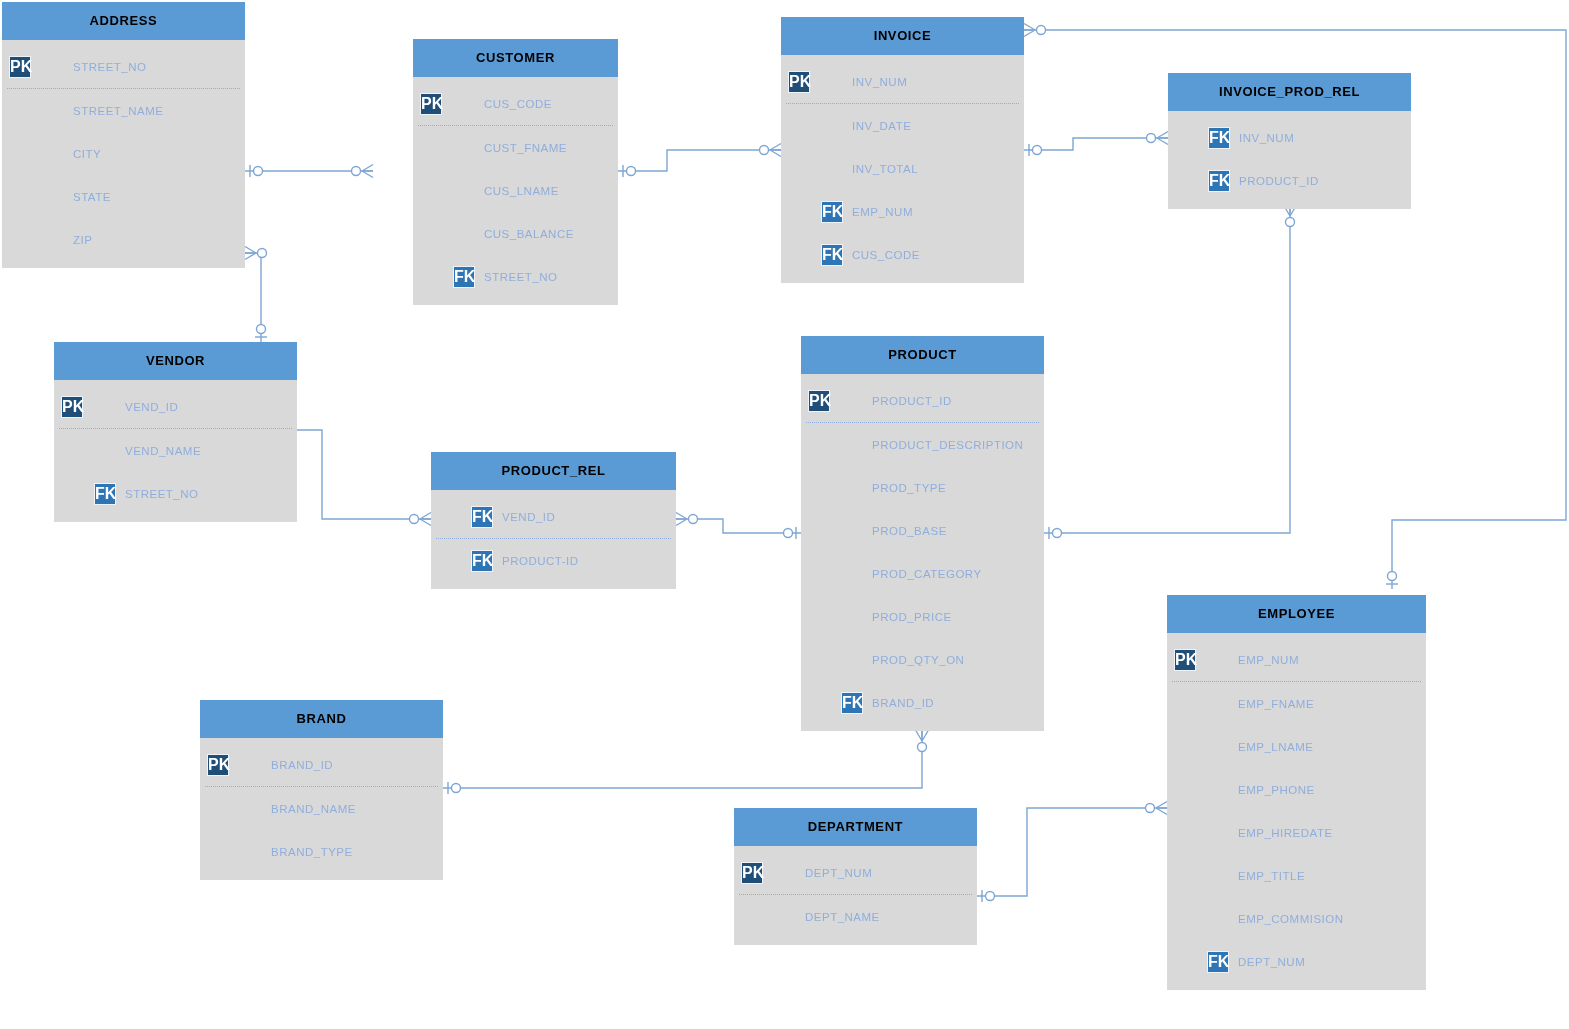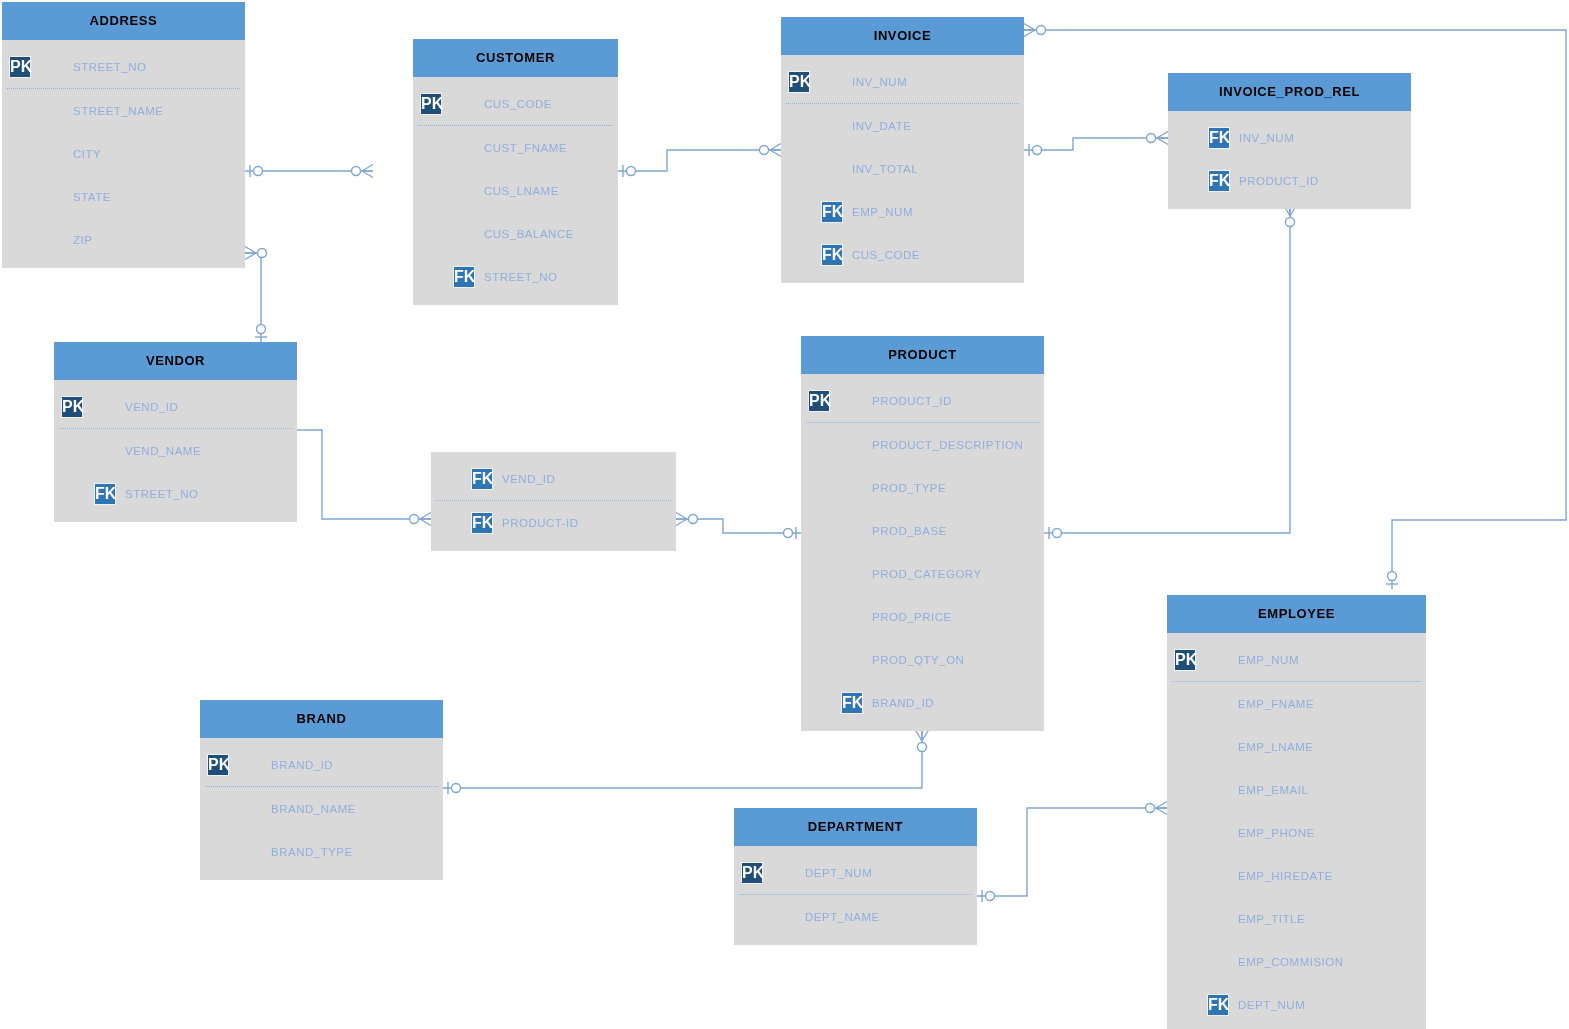--- a/index.html
+++ b/index.html
@@ -260,20 +260,21 @@
         <div class="field-row">
           <span class="field-label">VEND_NAME</span>
         </div>
         <div class="field-row">
           <span class="badge fk">FK</span>
           <span class="field-label">STREET_NO</span>
         </div>
       </div>
     </div>
     <div class="entity" style="left: 431px; top: 452px; width: 245px;">
+      <div class="entity-header">PRODUCT_REL</div>
       <div class="entity-body">
         <div class="field-row">
           <span class="badge fk">FK</span>
           <span class="field-label">VEND_ID</span>
         </div>
         <div class="sep"></div>
         <div class="field-row">
           <span class="badge fk">FK</span>
           <span class="field-label">PRODUCT-ID</span>
         </div>
@@ -346,23 +347,20 @@
         <div class="field-row">
           <span class="badge pk">PK</span>
           <span class="field-label">EMP_NUM</span>
         </div>
         <div class="sep"></div>
         <div class="field-row">
           <span class="field-label">EMP_FNAME</span>
         </div>
         <div class="field-row">
           <span class="field-label">EMP_LNAME</span>
-        </div>
-        <div class="field-row">
-          <span class="field-label">EMP_EMAIL</span>
         </div>
         <div class="field-row">
           <span class="field-label">EMP_PHONE</span>
         </div>
         <div class="field-row">
           <span class="field-label">EMP_HIREDATE</span>
         </div>
         <div class="field-row">
           <span class="field-label">EMP_TITLE</span>
         </div>

